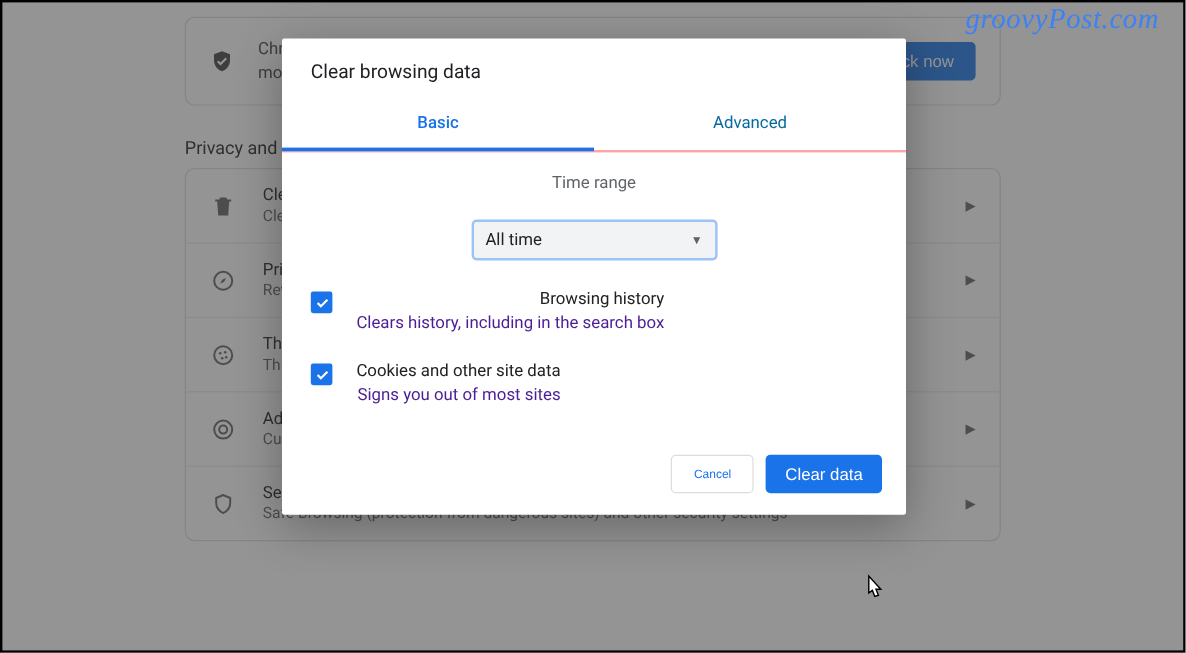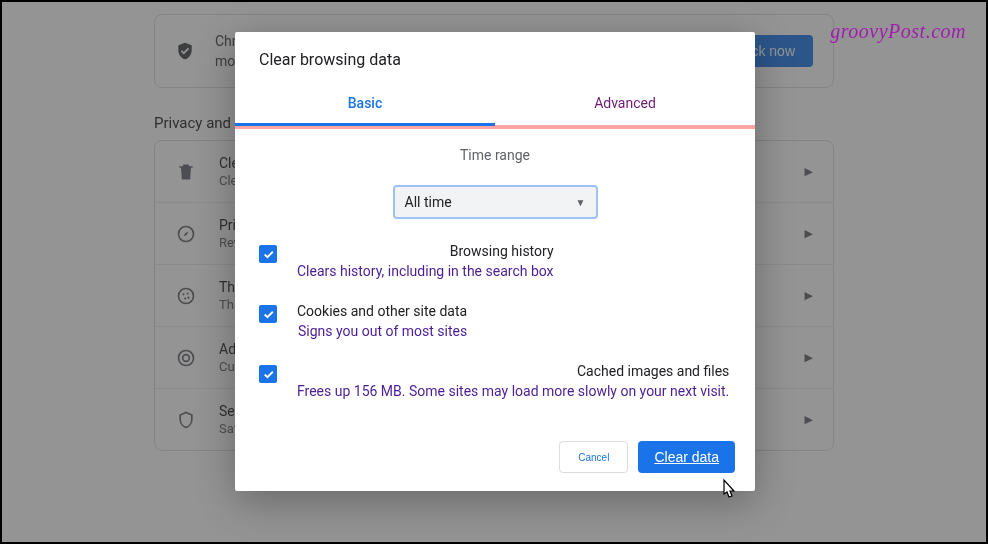--- a/index.html
+++ b/index.html
@@ -49,23 +49,23 @@
 
   
   .dialog {
     position: absolute; left: 235px; top: 32px; width: 520px;
     background: #fff; border-radius: 2px;
     box-shadow: 0 10px 40px rgba(0,0,0,0.3);
     display: flex; flex-direction: column;
     font-size: 14px; color: #3c4043;
   }
   .dlg-title { font-size: 16px; color: #202124; padding: 18px 24px 14px; }
-  .tabs { display: flex; border-bottom: 4px solid #fca5a5; }
+  .tabs { display: flex; border-bottom: 2px solid #fca5a5; }
   .tab {
-    flex: 1; text-align: center; padding: 12px 0 14px; color: #701a75;
+    flex: 1; text-align: center; padding: 12px 0 14px; color: #0369a1;
     font-size: 14px; cursor: pointer; position: relative;
   }
   .tab.active { color: #1a73e8; font-weight: 500; }
   .tab.active::after {
     content: ""; position: absolute; left: 0; right: 0; bottom: -1px;
     height: 3px; background: #1a73e8;
   }
   .body { padding: 18px 24px 8px; }
   .tr-row { display: flex; align-items: center; gap: 22px; margin-bottom: 20px; flex-direction: column; }
   .tr-label { color: #5f6368; font-size: 14px; }
@@ -90,33 +90,33 @@
   .actions {
     display: flex; justify-content: flex-end; gap: 10px;
     padding: 14px 20px 18px;
   }
   .btn-outline {
     border: 1px solid #dadce0; background: #fff; color: #1a73e8;
     padding: 7px 18px; border-radius: 4px; font-size: 10px; font-weight: 500; cursor: pointer;
   }
   .btn-primary {
     border: none; background: #1a73e8; color: #fff;
-    padding: 8px 16px; border-radius: 4px; font-size: 14px; font-weight: 500; cursor: pointer; text-decoration: underline;
+    padding: 8px 16px; border-radius: 4px; font-size: 14px; font-weight: 500; cursor: pointer;
   }
 
   
   .cursor {
     position: absolute; left: 718px; top: 478px; pointer-events: none;
   }
 
   
   .wm {
-    position: absolute; right: 22px; top: 20px; color: #a21caf;
+    position: absolute; right: 22px; top: 3px; color: #3b82f6;
     font-family: Georgia, "Times New Roman", serif; font-style: italic;
-    font-size: 20px; letter-spacing: 0.5px;
+    font-size: 24px; letter-spacing: 0.5px;
   }
 </style>
 </head>
 <body>
 
 <div class="bg">
 
   <div class="banner">
     <span class="shield">
       <svg viewBox="0 0 24 24" fill="#3c4043">
@@ -238,31 +238,20 @@
         <svg viewBox="0 0 24 24" fill="none" stroke="#fff" stroke-width="3.5">
             <path d="m5 12 5 5L20 7"></path>
           </svg>
       </span>
       <div class="labels">
         <span class="t1">Cookies and other site data</span>
         <span class="t2">Signs you out of most sites</span>
       </div>
     </div>
 
-    <div class="opt">
-      <span class="cb">
-        <svg viewBox="0 0 24 24" fill="none" stroke="#fff" stroke-width="3.5">
-            <path d="m5 12 5 5L20 7"></path>
-          </svg>
-      </span>
-      <div class="labels">
-        <span class="t1">Cached images and files</span>
-        <span class="t2">Frees up 156 MB. Some sites may load more slowly on your next visit.</span>
-      </div>
-    </div>
 
   </div>
 
   <div class="actions">
     <button class="btn-outline">Cancel</button>
     <button class="btn-primary">Clear data</button>
   </div>
 </div>
 
 <svg class="cursor" width="22" height="26" viewBox="0 0 22 26">

